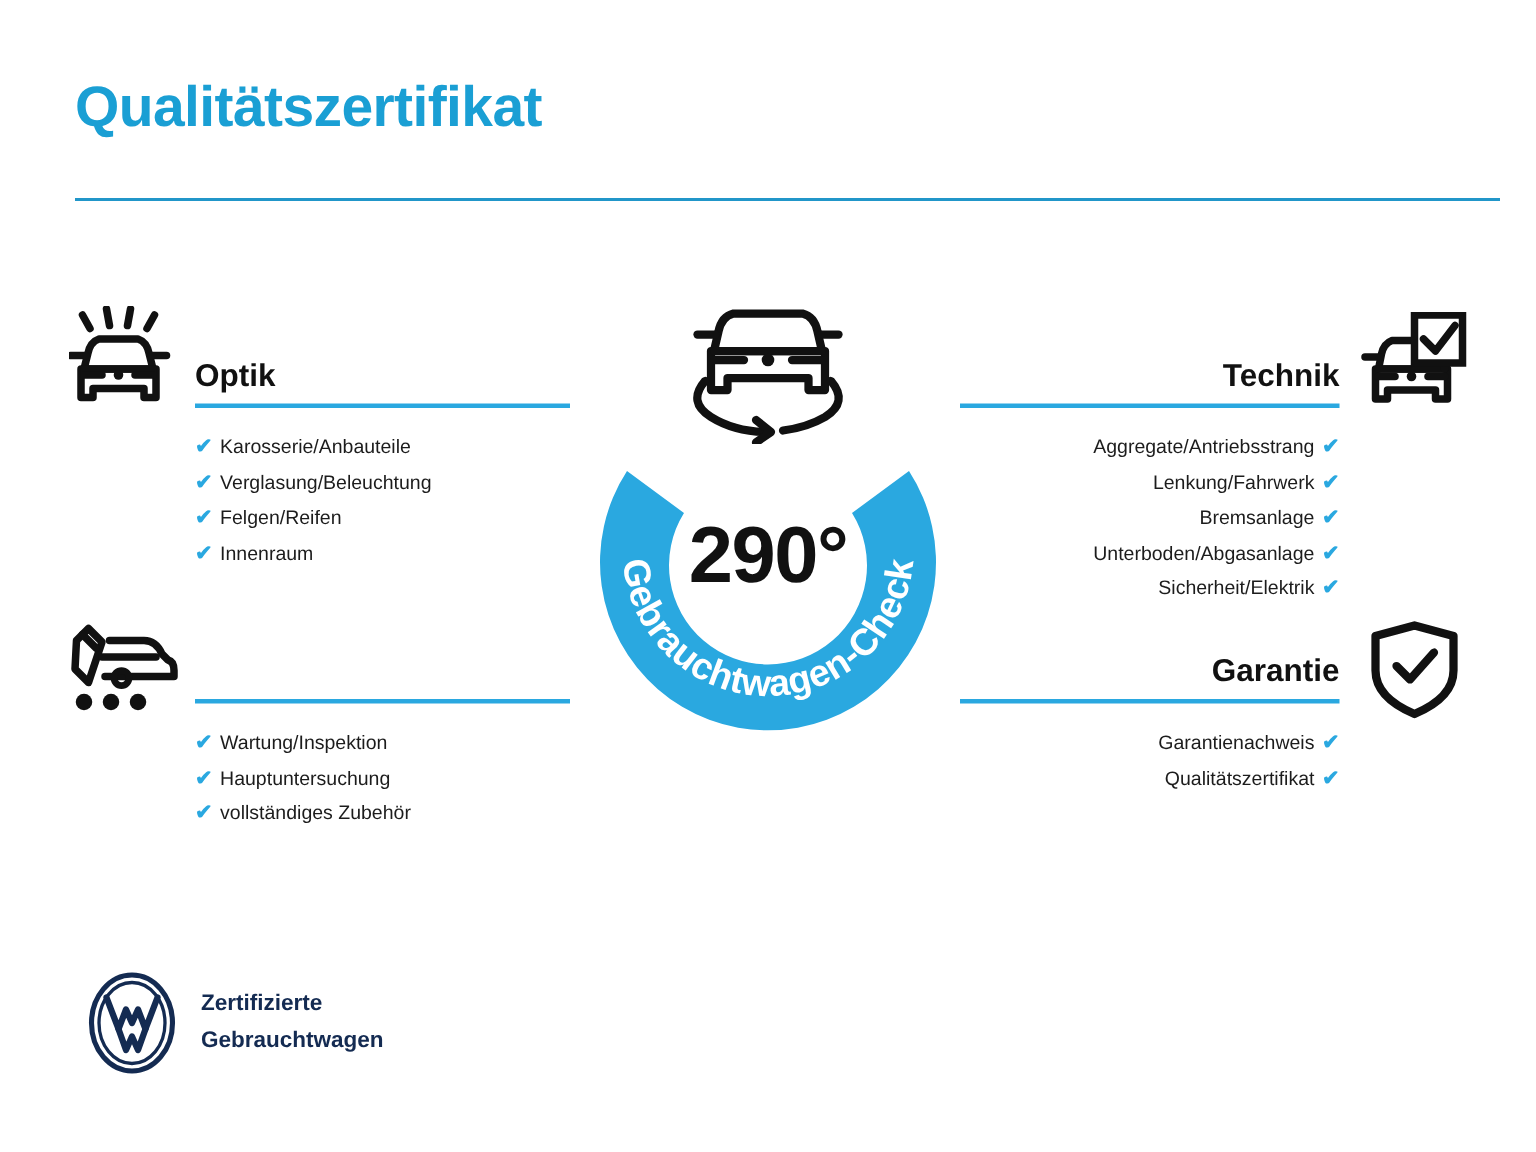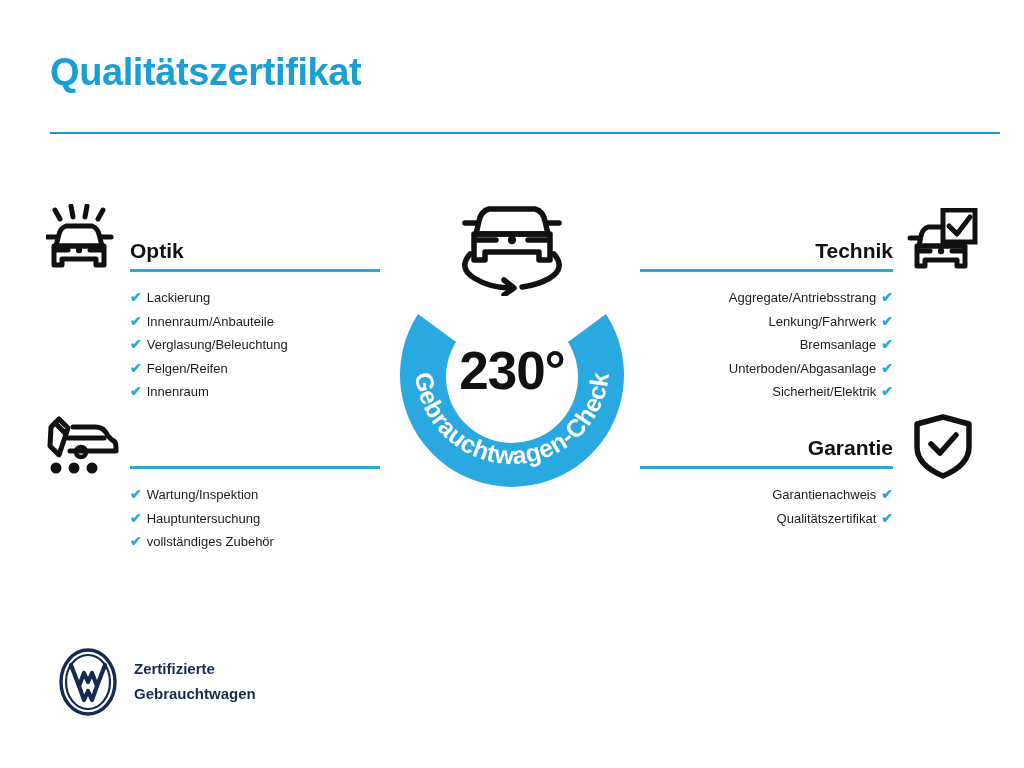--- a/index.html
+++ b/index.html
@@ -240,22 +240,21 @@
       <path d="M19 30 L28 39 L44 21" stroke="#111" stroke-width="5.5" fill="none" stroke-linecap="round" stroke-linejoin="round"></path>
     </svg>
   </div>
 
   <div class="section sec-left" id="section-optik">
     <div class="sec-head">
       <div class="sec-title">Optik</div>
       <div class="sec-rule"></div>
     </div>
     <ul class="sec-list">
-      <li><span class="chk">✔</span><span>Lackierung</span></li>
-      <li><span class="chk">✔</span><span>Innenraum/Anbauteile</span></li>
+      <li><span class="chk">✔</span><span>Karosserie/Anbauteile</span></li>
       <li><span class="chk">✔</span><span>Verglasung/Beleuchtung</span></li>
       <li><span class="chk">✔</span><span>Felgen/Reifen</span></li>
       <li><span class="chk">✔</span><span>Innenraum</span></li>
     </ul>
   </div>
 
   <div class="section sec-left" id="section-wartung">
     <div class="sec-head">
       <div class="sec-rule"></div>
     </div>
@@ -301,21 +300,21 @@
       <path d="M 40 72
                A 112 112 0 1 0 228 72
                L 190 100
                A 66 66 0 1 1 78 100
                Z" fill="#2aa8e0"></path>
       <text font-family="'Liberation Sans', sans-serif" font-size="25" font-weight="bold" fill="#ffffff" letter-spacing="0.2">
         <textPath id="curved-text" href="#curvePath" startOffset="50%" text-anchor="middle">Gebrauchtwagen-Check</textPath>
       </text>
     </svg>
 
-    <div id="badge-value">230°</div>
+    <div id="badge-value">290°</div>
 
     <svg id="badge-car" width="120" height="104" viewBox="0 0 120 104">
       <g stroke="#111" stroke-width="5.5" stroke-linejoin="round" stroke-linecap="round" fill="none">
         <path d="M24 42 L27 29 Q29 19 37 17 L83 17 Q91 19 93 29 L96 42"></path>
         <path d="M22 42 L22 68 L33 68 L33 60 L87 60 L87 68 L98 68 L98 42 Z"></path>
         <line x1="13" y1="31" x2="25" y2="31"></line>
         <line x1="95" y1="31" x2="107" y2="31"></line>
         <line x1="24" y1="42" x2="96" y2="42"></line>
         <path d="M24 48 L44 48"></path>
         <path d="M76 48 L96 48"></path>

